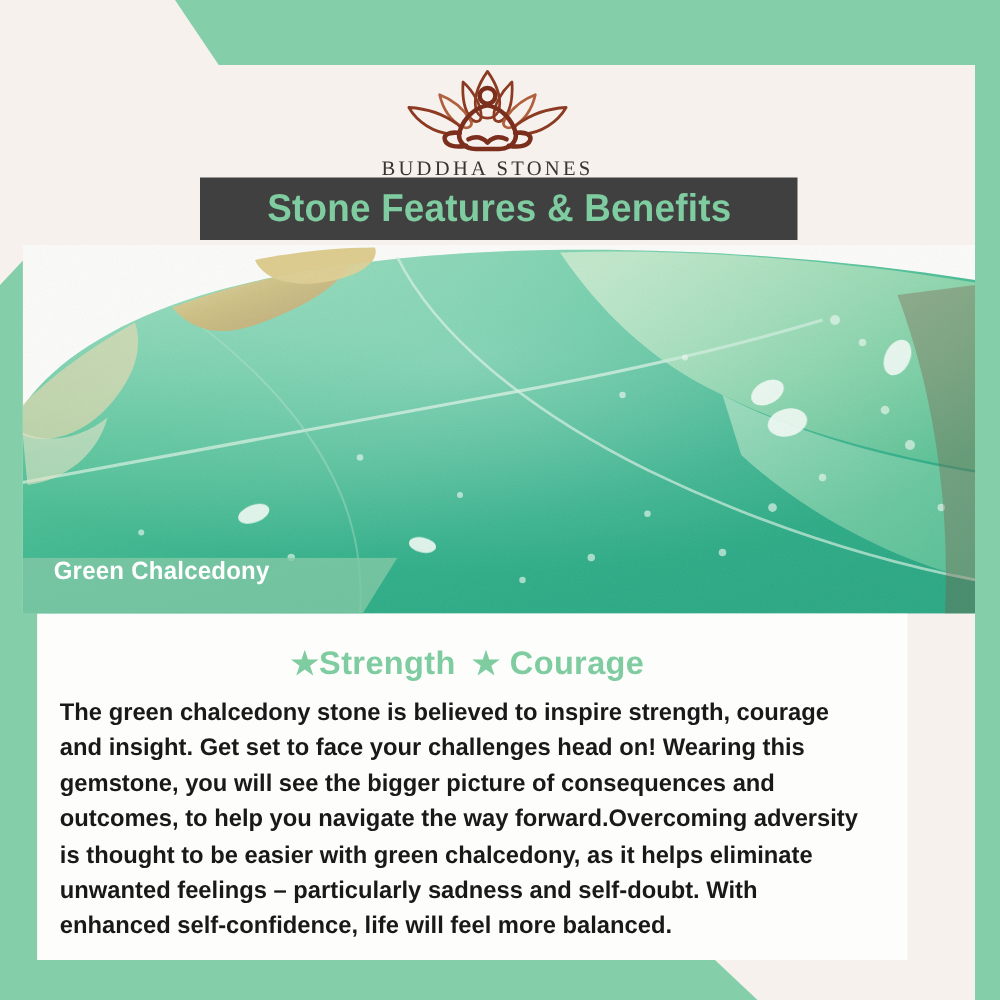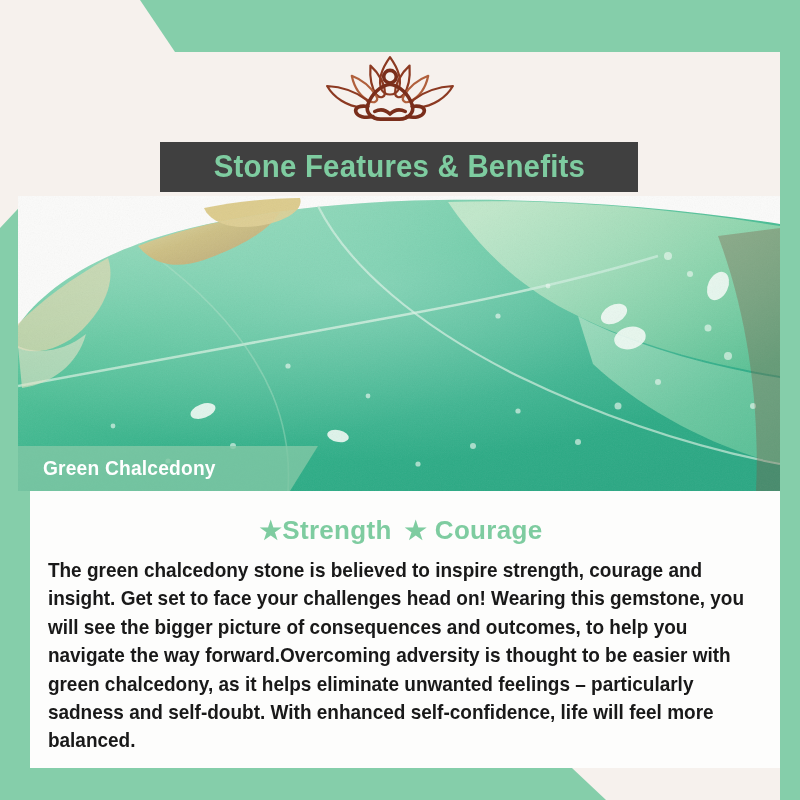--- a/index.html
+++ b/index.html
@@ -69,34 +69,34 @@
     width:762px; height:295px;
     overflow:hidden; z-index:2;
   }
   .photo svg { display:block; width:762px; height:295px; }
 
   .stone-caption {
     position:absolute; left:18px; top:446px;
     width:300px; height:45px;
     background:rgba(131,200,166,0.80);
     clip-path:polygon(0 0, 300px 0, 272px 45px, 0 45px);
-    display:flex; align-items:center;
+    display:flex; 
     z-index:5;
   }
   .stone-caption span {
     color:#FFFFFF; font-size:20px; font-weight:bold;
     padding-left:26px; letter-spacing:.2px;
     transform:scaleX(.96); transform-origin:left center;
     white-space:nowrap;
   }
 
   
   .content {
     position:absolute; left:30px; top:491px;
-    width:750px; height:277px;
+    width:696px; height:277px;
     background:#FDFDFC; z-index:2;
     padding:24px 18px 0 10px;
   }
   .benefits {
     text-align:center; white-space:nowrap;
     font-size:26px; font-weight:bold; color:#7ECCA0;
     letter-spacing:.3px; margin-bottom:11px;
   }
   .benefits .star { font-size:25px; }
   .benefits .gap { display:inline-block; width:13px; }
@@ -131,20 +131,21 @@
       </g>
       <g fill="none" stroke="#7A2E1B" stroke-width="4.2" stroke-linecap="round" stroke-linejoin="round">
         <circle cx="100" cy="29" r="7.4"></circle>
         <path d="M100 38 C88 40 78 50 74 62 C71 71 78 79 89 79 L111 79 C122 79 129 71 126 62 C122 50 112 40 100 38 Z"></path>
         <path d="M74 64 C64 62 58 66 60 71 C62 76 70 78 80 76"></path>
         <path d="M126 64 C136 62 142 66 140 71 C138 76 130 78 120 76"></path>
         <path d="M82 70 C90 66 96 69 100 73 C104 69 110 66 118 70"></path>
       </g>
     </svg>
   </span>
+  <div class="logo-word">BUDDHA STONES</div>
 </div>
 
 <div class="title-banner">
   <div class="title-text">Stone Features &amp; Benefits</div>
 </div>
 
 <div class="photo">
   <svg viewBox="0 0 762 295" preserveAspectRatio="none" xmlns="http://www.w3.org/2000/svg">
     <defs>
       <linearGradient id="gMain" x1="0.1" y1="0.05" x2="0.75" y2="1">

